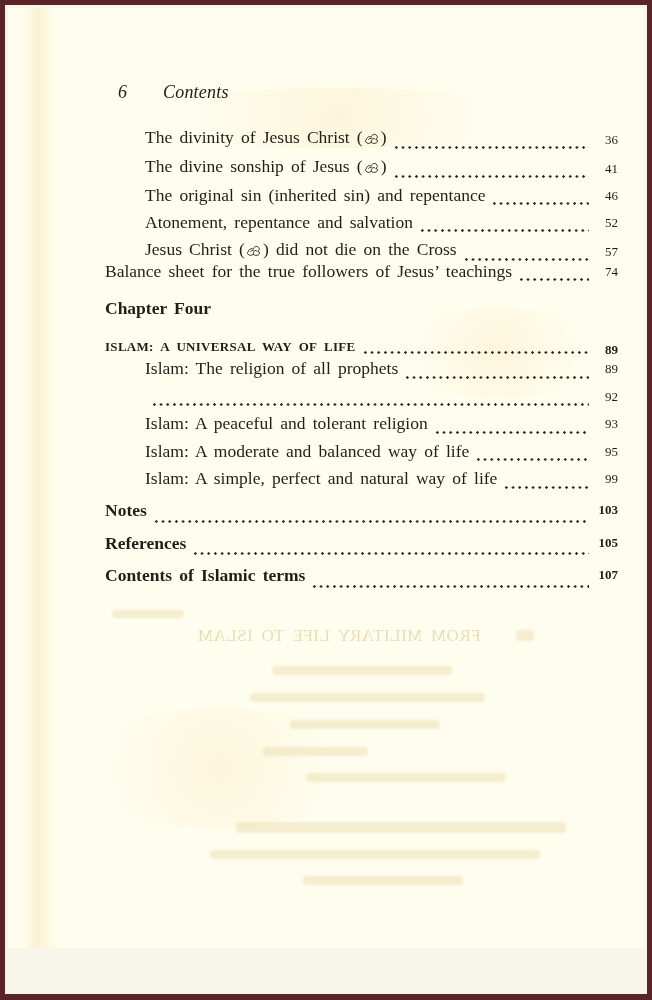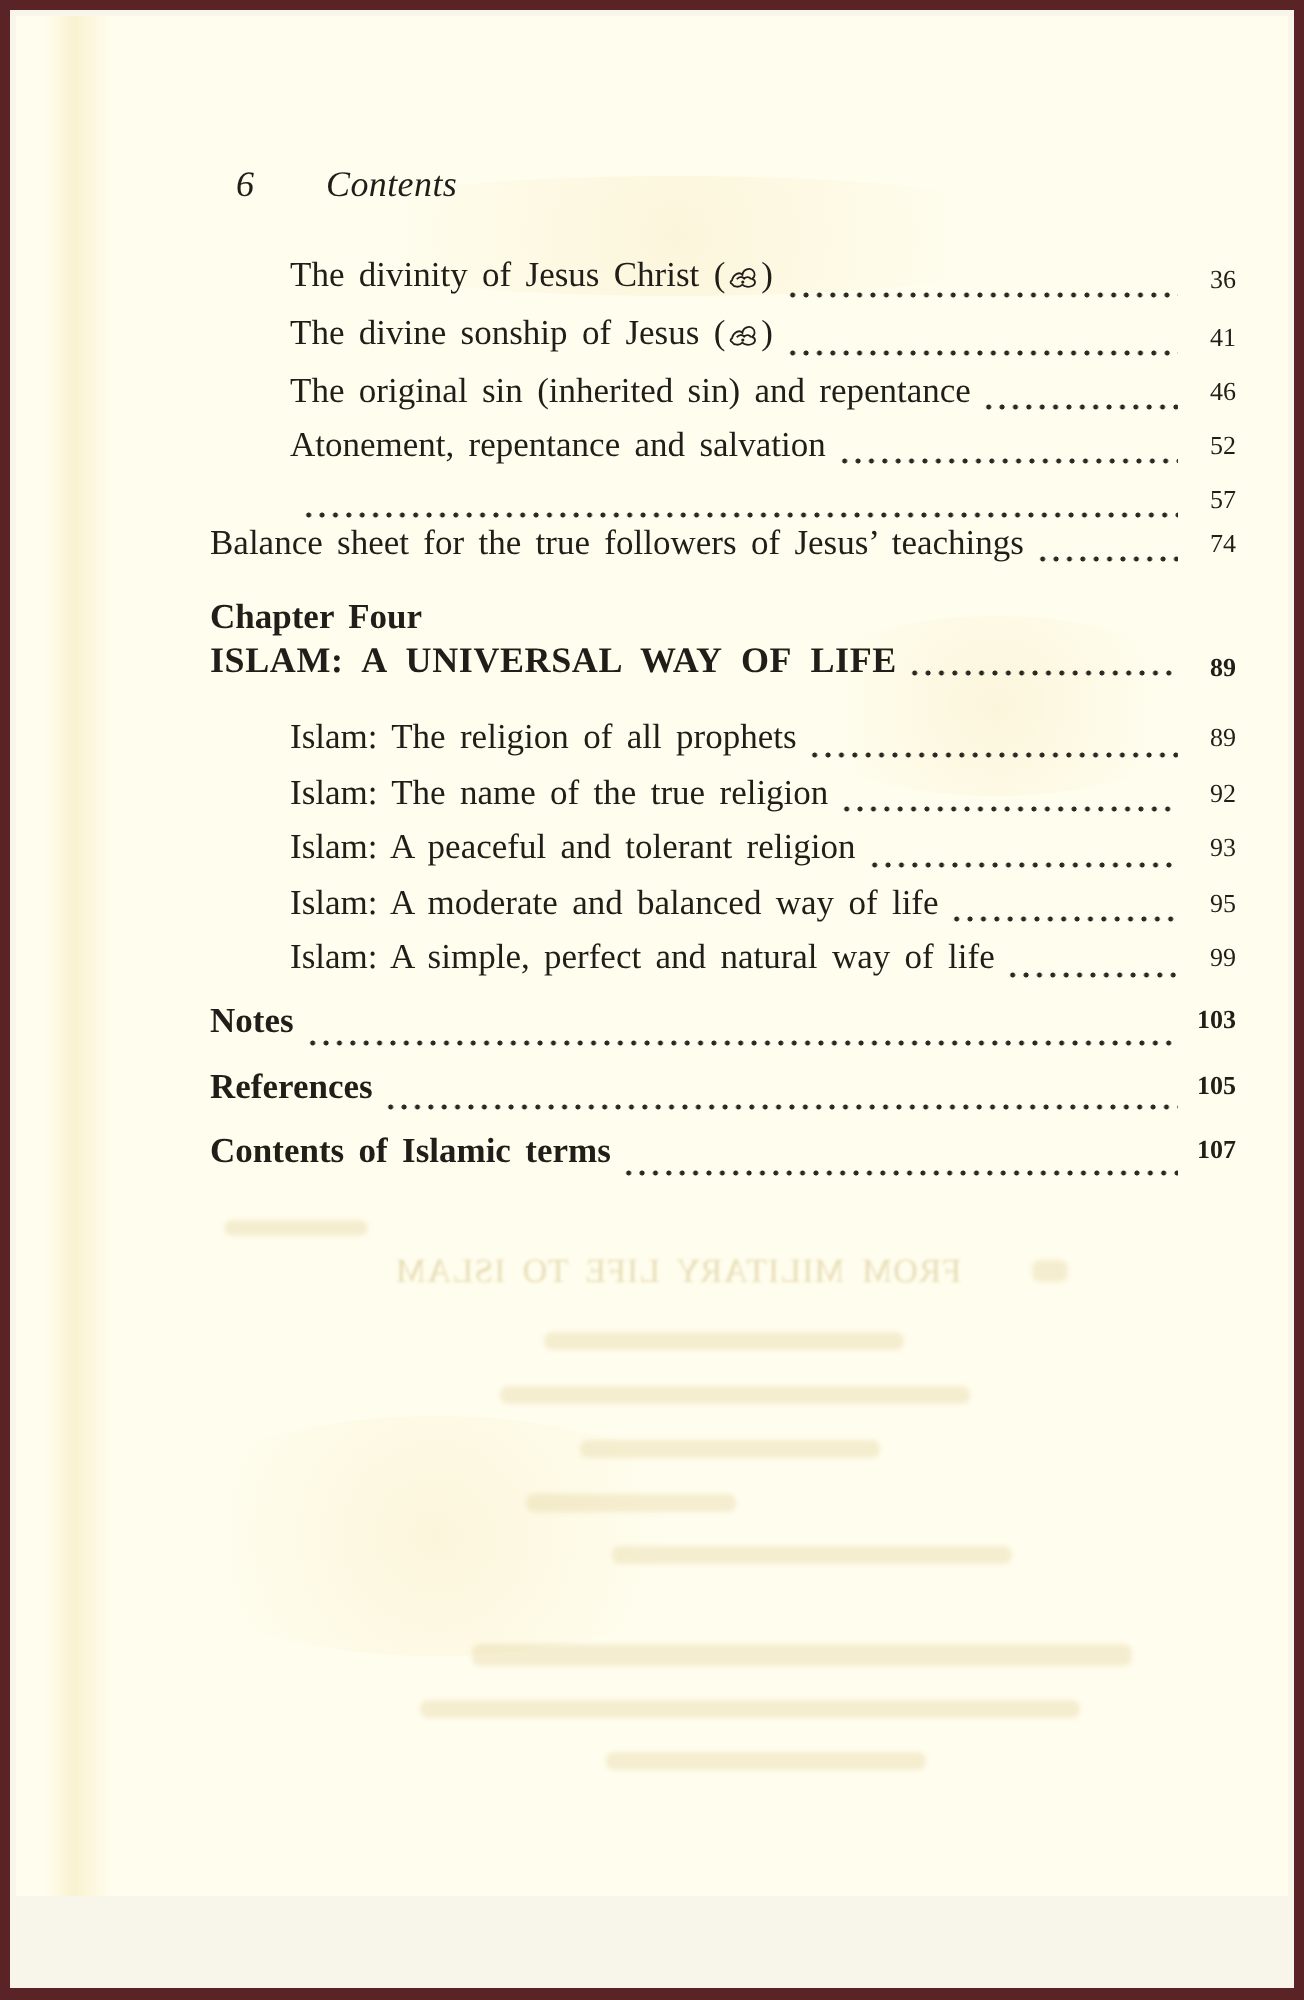--- a/index.html
+++ b/index.html
@@ -35,21 +35,21 @@
     flex:1;height:3px;align-self:flex-end;margin:0 3px 4px 6px;
     background-image:radial-gradient(circle,rgba(32,28,23,.95) 1.05px,rgba(32,28,23,0) 1.45px);
     background-size:6.7px 3px;background-repeat:repeat-x;background-position:0 50%;
   }
   .pg{min-width:26px;text-align:right;font-size:13px;white-space:nowrap;}
   .sub{margin-left:40px;}
   .blk-a .row, .blk-bal .row{line-height:27px;}
   .blk-islam .row{line-height:27.5px;}
   .blk-end .row{line-height:32.5px;}
   .chap-line{font-size:17.5px;line-height:22px;word-spacing:.16em;}
-  .chap-title{font-size:18px;line-height:23px;letter-spacing:.3px;word-spacing:.28em;}
+  .chap-title{font-size:13px;line-height:23px;letter-spacing:.3px;word-spacing:.28em;margin-top:16px;}
   .hon{display:inline-block;vertical-align:-2px;margin:0 1px;}
   
   .ghost-head{
     position:absolute;left:185px;top:618px;width:292px;
     font-size:17px;letter-spacing:.5px;word-spacing:.2em;text-align:center;
     color:rgba(198,178,106,.42);
     transform:scaleX(-1);filter:blur(.7px);
     white-space:nowrap;pointer-events:none;
   }
   .ghost-bar{
@@ -111,20 +111,27 @@
         <span class="lbl fs">The original sin (inherited sin) and repentance</span>
         <span class="leader"></span>
         <span class="pg">46</span>
       </div>
       <div class="row sub">
         <span class="lbl fs">Atonement, repentance and salvation</span>
         <span class="leader"></span>
         <span class="pg">52</span>
       </div>
       <div class="row sub">
+        <span class="lbl fs"><span>Jesus Christ (</span><span class="hon"><svg width="16" height="13" viewBox="0 0 16 13">
+                <g fill="none" stroke="#211d18" stroke-width="0.9">
+                  <path d="M2 8.2 C2.8 4.8 5.8 3.8 7.2 5.4 C7.6 2.6 10.8 1.6 12.4 3.2 C13.9 4.6 13.4 6.6 12 7.4 C14 8 13.9 10.1 12.3 10.9 C10.3 11.9 8.2 11.3 7.2 10.3 C5.6 11.9 3 11.6 2.1 10.1 C0.9 9.6 1.1 8.7 2 8.2 Z"></path>
+                  <path d="M4.4 7.6 C5.4 6.2 7.2 6.2 8.1 7.3 C9.1 6.2 11 6.4 11.4 7.6"></path>
+                </g>
+                <circle cx="7.4" cy="9" r="0.8" fill="#211d18"></circle>
+              </svg></span><span>) did not die on the Cross</span></span>
         <span class="leader"></span>
         <span class="pg">57</span>
       </div>
     </div>
 
     <div class="block blk-bal" style="top:250px;">
       <div class="row">
         <span class="lbl fs">Balance sheet for the true followers of Jesus’ teachings</span>
         <span class="leader"></span>
         <span class="pg">74</span>
@@ -140,21 +147,20 @@
       </div>
     </div>
 
     <div class="block blk-islam" style="top:347px;">
       <div class="row sub">
         <span class="lbl fs">Islam: The religion of all prophets</span>
         <span class="leader"></span>
         <span class="pg">89</span>
       </div>
       <div class="row sub">
-        <span class="lbl fs">Islam: The name of the true religion</span>
         <span class="leader"></span>
         <span class="pg">92</span>
       </div>
       <div class="row sub">
         <span class="lbl fs">Islam: A peaceful and tolerant religion</span>
         <span class="leader"></span>
         <span class="pg">93</span>
       </div>
       <div class="row sub">
         <span class="lbl fs">Islam: A moderate and balanced way of life</span>

